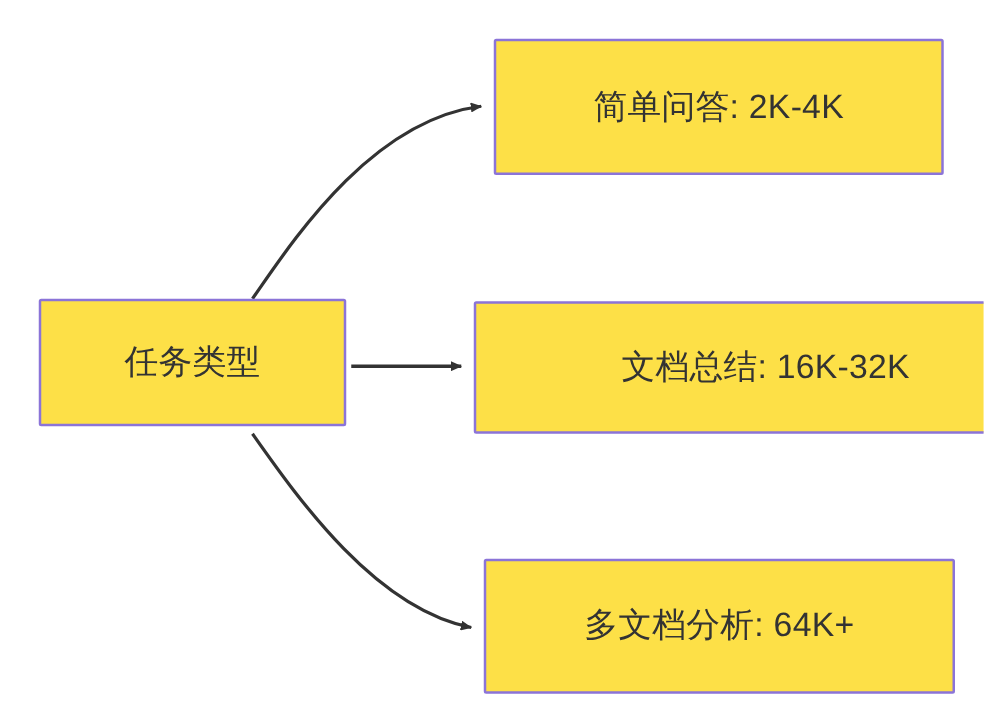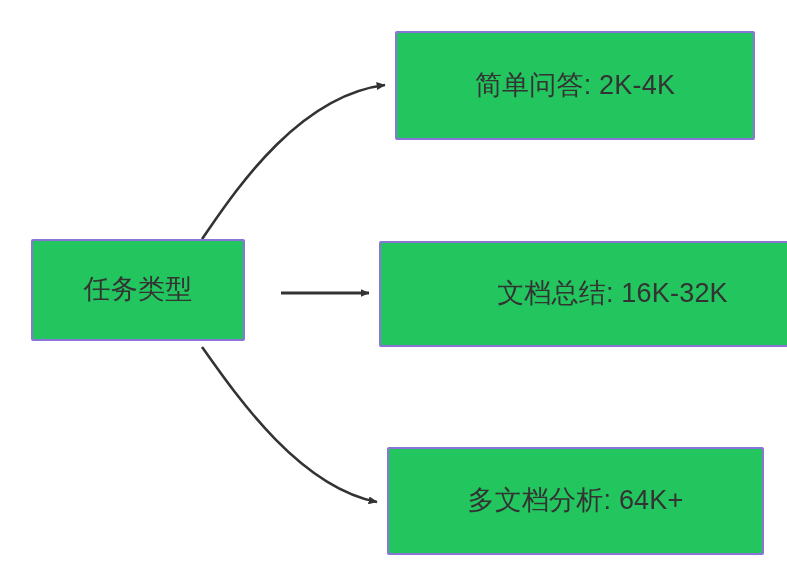--- a/index.html
+++ b/index.html
@@ -21,36 +21,36 @@
     position: absolute;
     left: 0;
     top: 0;
     width: 787px;
     height: 572px;
     pointer-events: none;
   }
   .node {
     position: absolute;
     box-sizing: border-box;
-    background: #22c55e;
+    background: #fde047;
     border: 2px solid #8b74d8;
     border-radius: 2px;
     display: flex;
     align-items: center;
     justify-content: center;
     color: #333333;
     font-size: 27px;
     line-height: 1.25;
     letter-spacing: 0.2px;
     white-space: nowrap;
   }
   #node-root {
     left: 31px;
     top: 239px;
-    width: 214px;
+    width: 246px;
     height: 102px;
   }
   #node-simple-qa {
     left: 395px;
     top: 31px;
     width: 360px;
     height: 109px;
   }
   #node-doc-summary {
     left: 379px;

